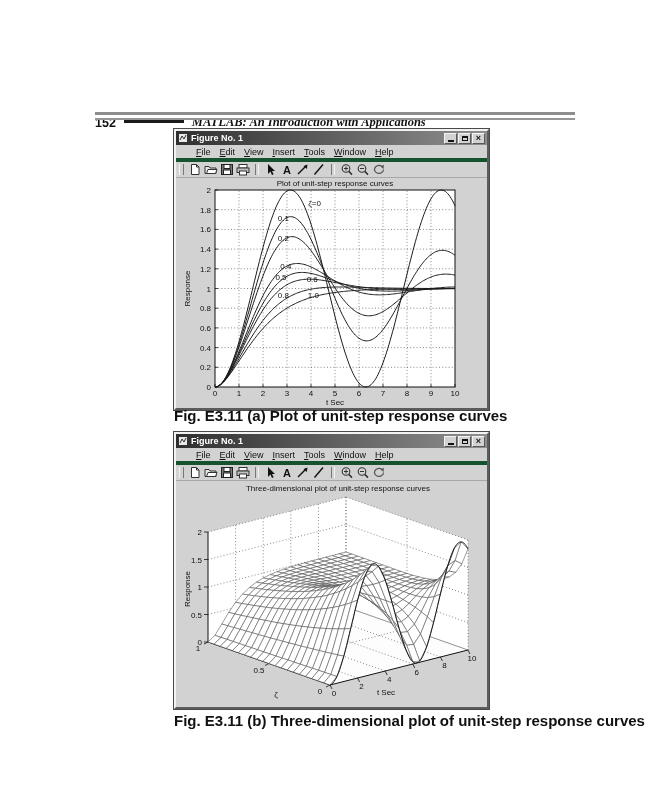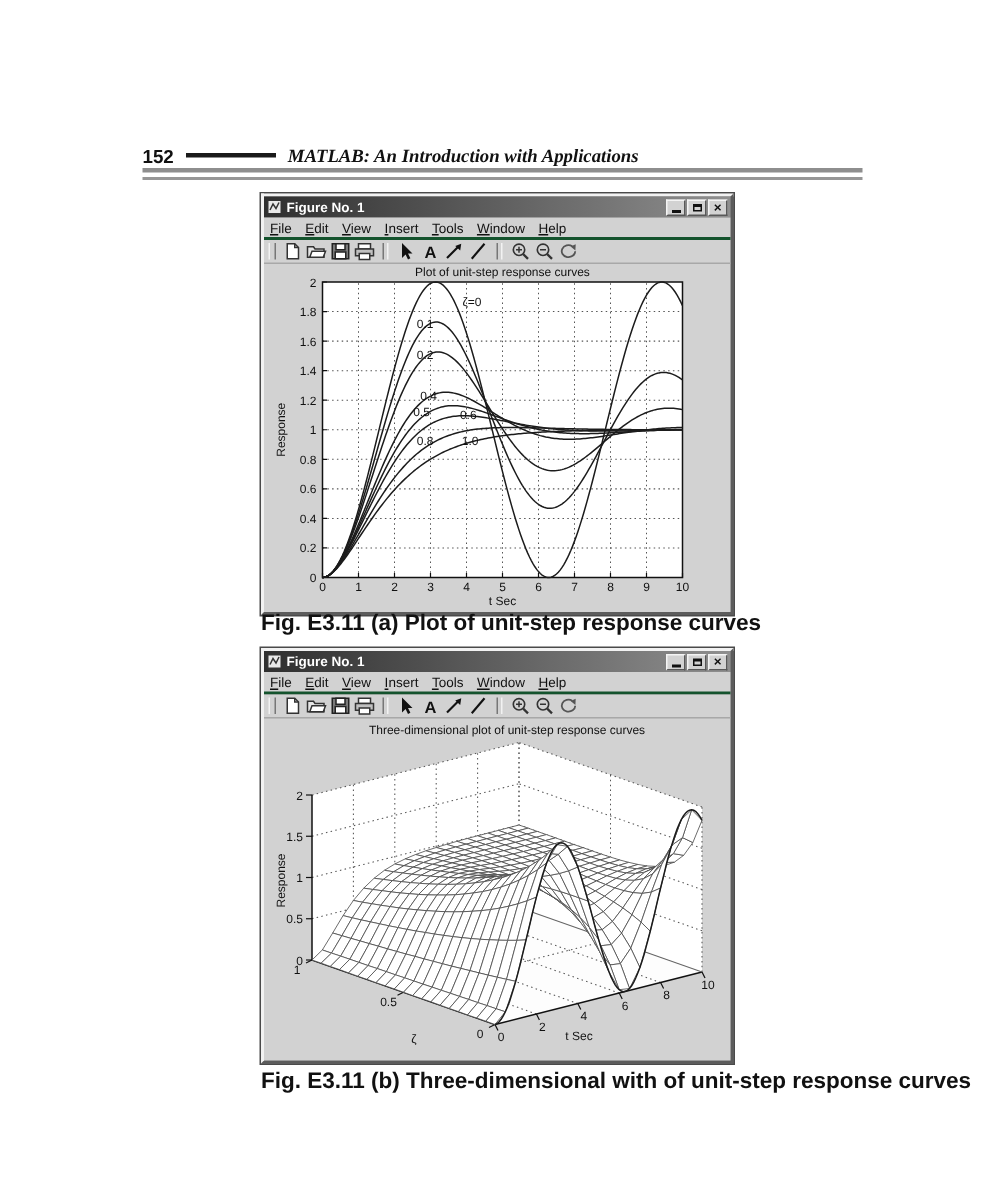--- a/index.html
+++ b/index.html
@@ -1,40 +1,40 @@
 <!DOCTYPE html>
 <html><head>
 <meta charset="utf-8">
 <style>
   html,body{margin:0;padding:0;background:#fff;}
   .page{position:relative;width:662px;height:800px;background:#ffffff;overflow:hidden;
         font-family:"Liberation Sans",sans-serif;}
   
-  .hdr{position:absolute;left:95px;top:96px;width:480px;height:15px;white-space:nowrap;}
+  .hdr{position:absolute;left:95px;top:113px;width:480px;height:15px;white-space:nowrap;}
   .pagenum{font-weight:bold;font-size:12.5px;color:#111;vertical-align:middle;}
   .dashrule{display:inline-block;width:60px;height:2.5px;background:#1a1a1a;margin:0 8px 3px 8px;vertical-align:middle;}
   .booktitle{font-family:"Liberation Serif",serif;font-style:italic;font-weight:bold;font-size:12.5px;color:#111;vertical-align:middle;}
   .dblrule{position:absolute;left:95px;top:112px;width:480px;height:3px;
            border-top:3px solid #8e8e8e;border-bottom:2px solid #969696;background:#fff;}
   
   .win{position:absolute;width:311px;background:#737373;
        border:2px solid;border-color:#f2f2f2 #5c5c5c #5c5c5c #f2f2f2;
        box-shadow:0 0 0 1px #4a4a4a;display:flex;flex-direction:column;}
   .titlebar{height:14px;background:linear-gradient(90deg,#2f2f2f,#8f8f8f);
             display:flex;align-items:center;padding:0 2px;flex:0 0 auto;}
   .winicon{width:10px;height:10px;margin-right:3px;flex:0 0 auto;}
   .wintitle{color:#fff;font-size:9px;font-weight:bold;flex:1 1 auto;white-space:nowrap;line-height:14px;}
   .tbtn{width:13px;height:11px;margin-left:1px;background:#d2d2d2;flex:0 0 auto;
         border:1px solid;border-color:#f4f4f4 #585858 #585858 #f4f4f4;
         display:flex;align-items:center;justify-content:center;box-sizing:border-box;}
   .glyph-min{width:6px;height:2px;background:#111;margin-top:5px;}
   .glyph-max{width:6px;height:5px;border:1px solid #111;border-top-width:2px;box-sizing:border-box;}
   .glyph-close{font-size:9px;font-weight:bold;color:#111;line-height:9px;}
   .menubar{height:13px;background:#d2d2d2;display:flex;align-items:center;
-           padding-left:4px;flex:0 0 auto;border-bottom:2px solid #14532d;}
+           padding-left:20px;flex:0 0 auto;border-bottom:4px solid #14532d;}
   .mi{font-size:9px;color:#111;margin-right:9px;white-space:nowrap;}
   .mi::first-letter{text-decoration:underline;}
   .toolbar{height:15px;background:#d2d2d2;display:flex;align-items:center;padding-left:2px;
            flex:0 0 auto;border-bottom:1px solid #a8a8a8;}
   .tbgrip{width:3px;height:11px;border-left:1px solid #f2f2f2;border-right:1px solid #777;margin:0 3px 0 1px;}
   .tico{width:16px;height:13px;flex:0 0 auto;display:block;}
   .tsep{width:2px;height:11px;border-left:1px solid #777;border-right:1px solid #f2f2f2;margin:0 4px;}
   .canvas{position:relative;flex:1 1 auto;background:#d2d2d2;}
   .canvas svg{position:absolute;left:0;top:0;}
   svg text{font-family:"Liberation Sans",sans-serif;font-size:8px;fill:#111;}
@@ -782,15 +782,15 @@
           </g>
           <g>
             <text x="162" y="10" text-anchor="middle" font-size="9px">Three-dimensional plot of unit-step response curves</text>
             <text x="100" y="216" text-anchor="middle">ζ</text>
             <text x="210" y="214" text-anchor="middle">t Sec</text>
             <text x="14" y="108" text-anchor="middle" transform="rotate(-90 14 108)">Response</text>
           </g>
         </svg>
     </div>
   </div>
-  <div class="caption" style="left:174px;top:712px;">Fig. E3.11 (b) Three-dimensional with of unit-step response curves</div>
+  <div class="caption" style="left:174px;top:712px;">Fig. E3.11 (b) Three-dimensional plot of unit-step response curves</div>
 
 </div>
 
 </body></html>

